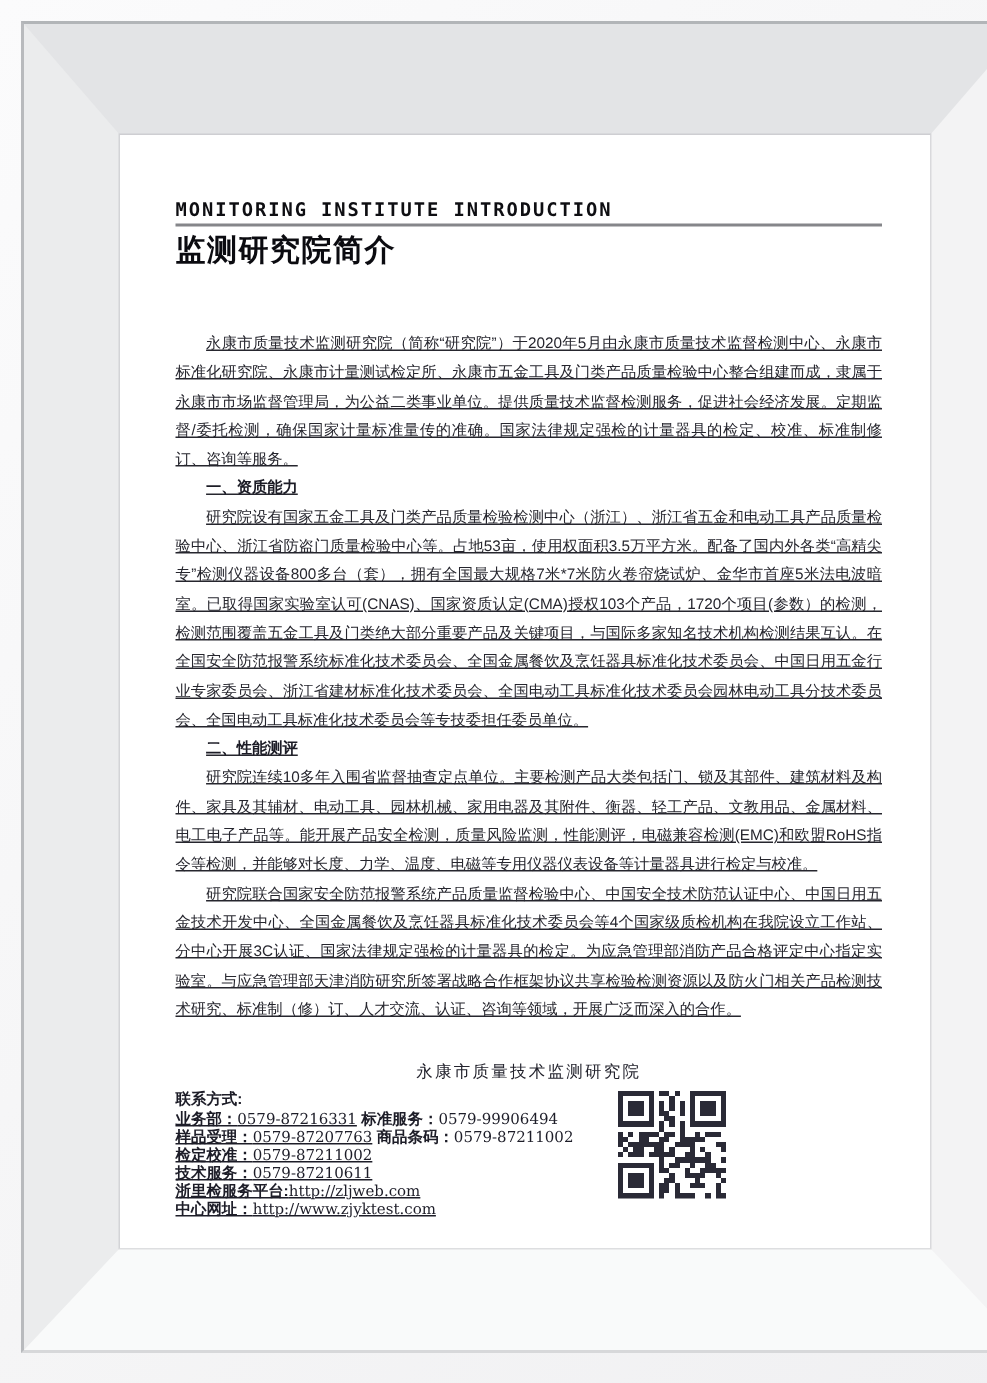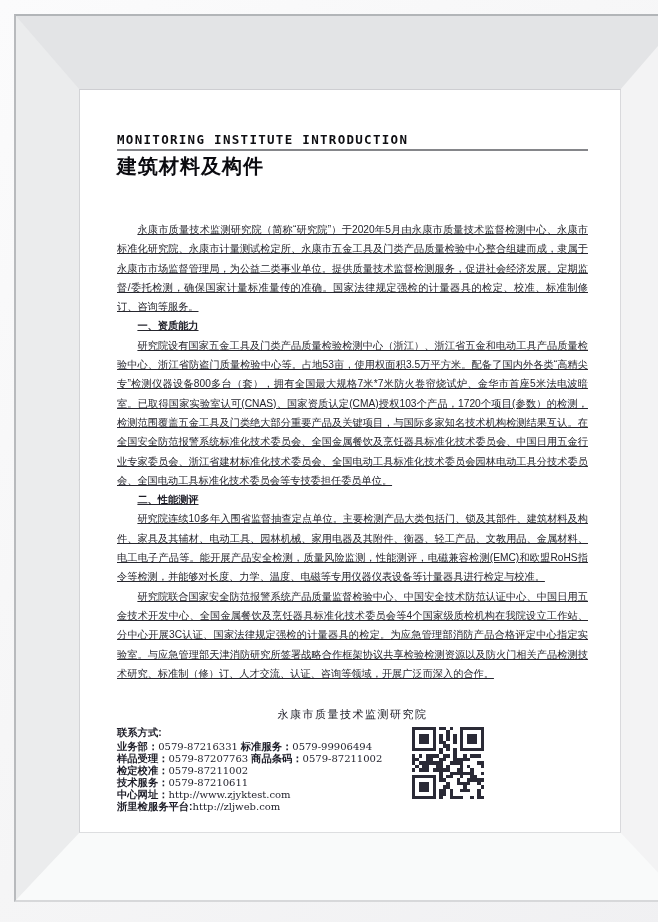--- a/index.html
+++ b/index.html
@@ -66,39 +66,39 @@
 
   
   .footer{position:relative;margin-top:24px;font-size:10.3px;color:#1d1d28;}
   .org-name{
     font-family:"DejaVu Serif","Liberation Serif",serif;
     font-size:11px;letter-spacing:1.5px;margin:0;color:#22222c;text-align:center;
   }
   .contact-heading{font-weight:bold;margin:4px 0 1px 0;}
   .contact-row{line-height:11.9px;white-space:nowrap;}
   .contact-row .pair{display:inline-block;}
-  .contact-row .pair.first{min-width:113px;}
+  .contact-row .pair.first{min-width:113px;text-decoration:underline;}
   .contact-row .lbl{font-weight:bold;}
   .contact-row .val{font-family:"DejaVu Serif","Liberation Serif",serif;font-size:10px;}
 
   .qr{position:absolute;left:295px;top:20px;width:72px;height:72px;}
   .qr svg{display:block;width:72px;height:72px;}
 </style>
 </head>
 <body>
 
 <div class="scene">
   <div class="frame-lip"></div>
   <div class="frame-lip-line"></div>
   <div class="frame-bevel"></div>
 
   <div class="paper">
     <div class="title-en">MONITORING INSTITUTE INTRODUCTION</div>
     <hr class="title-rule">
-    <h1 class="title-zh">建筑材料及构件</h1>
+    <h1 class="title-zh">监测研究院简介</h1>
 
     <div class="doc-body">
       <p>永康市质量技术监测研究院（简称“研究院”）于2020年5月由永康市质量技术监督检测中心、永康市标准化研究院、永康市计量测试检定所、永康市五金工具及门类产品质量检验中心整合组建而成，隶属于永康市市场监督管理局，为公益二类事业单位。提供质量技术监督检测服务，促进社会经济发展。定期监督/委托检测，确保国家计量标准量传的准确。国家法律规定强检的计量器具的检定、校准、标准制修订、咨询等服务。</p>
       <p class="sec-heading">一、资质能力</p>
       <p>研究院设有国家五金工具及门类产品质量检验检测中心（浙江）、浙江省五金和电动工具产品质量检验中心、浙江省防盗门质量检验中心等。占地53亩，使用权面积3.5万平方米。配备了国内外各类“高精尖专”检测仪器设备800多台（套），拥有全国最大规格7米*7米防火卷帘烧试炉、金华市首座5米法电波暗室。已取得国家实验室认可(CNAS)、国家资质认定(CMA)授权103个产品，1720个项目(参数）的检测，检测范围覆盖五金工具及门类绝大部分重要产品及关键项目，与国际多家知名技术机构检测结果互认。在全国安全防范报警系统标准化技术委员会、全国金属餐饮及烹饪器具标准化技术委员会、中国日用五金行业专家委员会、浙江省建材标准化技术委员会、全国电动工具标准化技术委员会园林电动工具分技术委员会、全国电动工具标准化技术委员会等专技委担任委员单位。</p>
       <p class="sec-heading">二、性能测评</p>
       <p>研究院连续10多年入围省监督抽查定点单位。主要检测产品大类包括门、锁及其部件、建筑材料及构件、家具及其辅材、电动工具、园林机械、家用电器及其附件、衡器、轻工产品、文教用品、金属材料、电工电子产品等。能开展产品安全检测，质量风险监测，性能测评，电磁兼容检测(EMC)和欧盟RoHS指令等检测，并能够对长度、力学、温度、电磁等专用仪器仪表设备等计量器具进行检定与校准。</p>
       <p>研究院联合国家安全防范报警系统产品质量监督检验中心、中国安全技术防范认证中心、中国日用五金技术开发中心、全国金属餐饮及烹饪器具标准化技术委员会等4个国家级质检机构在我院设立工作站、分中心开展3C认证、国家法律规定强检的计量器具的检定。为应急管理部消防产品合格评定中心指定实验室。与应急管理部天津消防研究所签署战略合作框架协议共享检验检测资源以及防火门相关产品检测技术研究、标准制（修）订、人才交流、认证、咨询等领域，开展广泛而深入的合作。</p>
     </div>
 
@@ -114,24 +114,24 @@
         <span class="pair first"><span class="lbl">样品受理：</span><span class="val">0579-87207763</span></span>
         <span class="pair"><span class="lbl">商品条码：</span><span class="val">0579-87211002</span></span>
       </div>
       <div class="contact-row">
         <span class="pair first"><span class="lbl">检定校准：</span><span class="val">0579-87211002</span></span>
       </div>
       <div class="contact-row">
         <span class="pair first"><span class="lbl">技术服务：</span><span class="val">0579-87210611</span></span>
       </div>
       <div class="contact-row">
+        <span class="pair first"><span class="lbl">浙里检服务平台:</span><span class="val">http://zljweb.com</span></span>
+      </div>
+      <div class="contact-row">
         <span class="pair first"><span class="lbl">中心网址：</span><span class="val">http://www.zjyktest.com</span></span>
-      </div>
-      <div class="contact-row">
-        <span class="pair first"><span class="lbl">浙里检服务平台:</span><span class="val">http://zljweb.com</span></span>
       </div>
 
       <div class="qr">
         <svg viewBox="0 0 21 21" shape-rendering="crispEdges">
             <rect x="0" y="0" width="7" height="7" fill="#2a2a36"></rect>
             <rect x="1" y="1" width="5" height="5" fill="#fff"></rect>
             <rect x="2" y="2" width="3" height="3" fill="#2a2a36"></rect>
             <rect x="14" y="0" width="7" height="7" fill="#2a2a36"></rect>
             <rect x="15" y="1" width="5" height="5" fill="#fff"></rect>
             <rect x="16" y="2" width="3" height="3" fill="#2a2a36"></rect>

